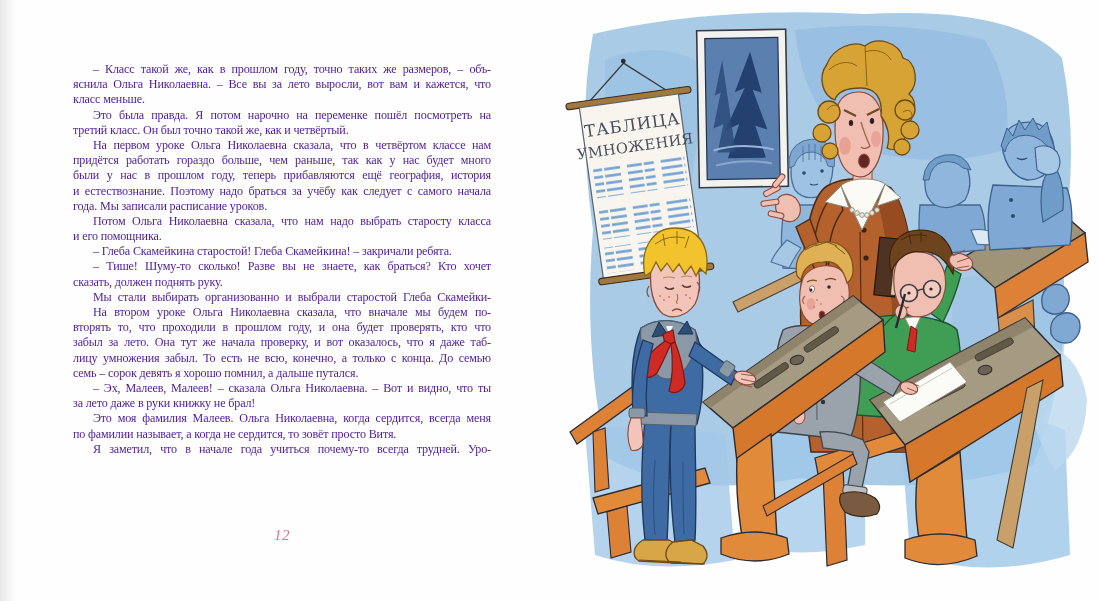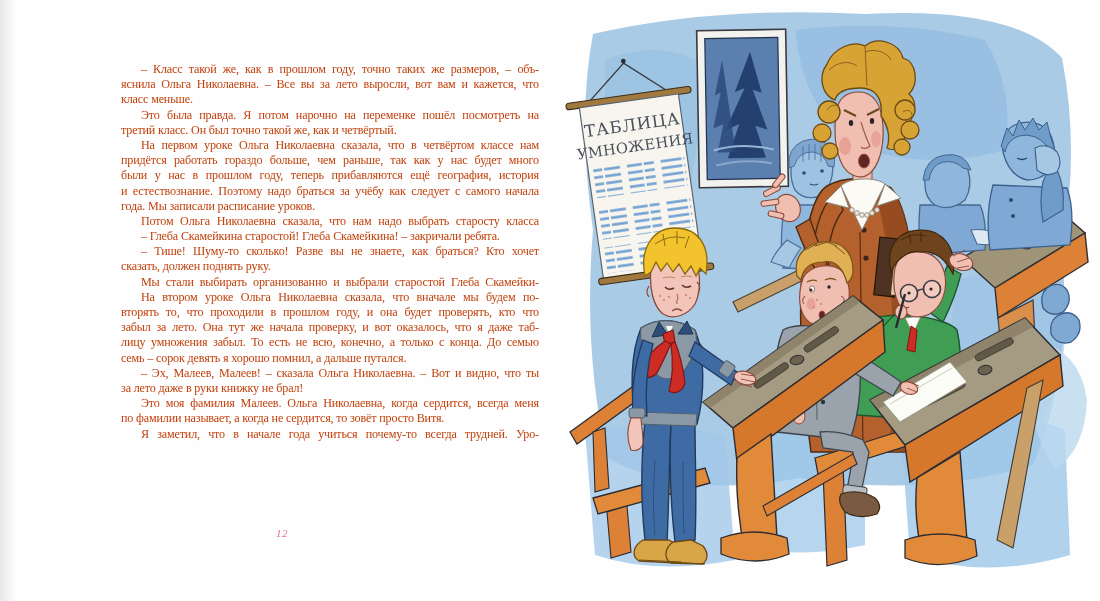--- a/index.html
+++ b/index.html
@@ -1,27 +1,27 @@
 <!DOCTYPE html>
 <html><head>
 <meta charset="utf-8">
 <style>
   html,body{margin:0;padding:0;background:#ffffff;}
   #page{position:relative;width:1100px;height:601px;background:#fefefe;overflow:hidden;
         font-family:"Liberation Serif",serif;}
   #gutter{position:absolute;left:0;top:0;width:16px;height:601px;
           background:linear-gradient(to right,rgba(110,110,125,.16),rgba(110,110,125,0));}
   #text-column{position:absolute;left:73px;top:62px;width:418px;height:460px;
-               font-size:12.1px;line-height:15.2px;color:#c2410c;
-               letter-spacing:-0.15px;overflow:hidden;margin-left:48px;}
+               font-size:12.1px;line-height:15.2px;color:#4c1d95;
+               letter-spacing:-0.15px;overflow:hidden;}
   .tline{white-space:nowrap;text-align:justify;text-align-last:justify;height:15.2px;}
   .tline.pfirst{padding-left:20px;}
   .tline.plast{text-align-last:left;}
   #page-number{position:absolute;left:73px;top:527px;width:418px;text-align:center;
-               font-style:italic;font-size:11px;color:#e4708e;letter-spacing:.5px;}
+               font-style:italic;font-size:15px;color:#e4708e;letter-spacing:.5px;}
   #illu{position:absolute;left:565px;top:0;}
   svg text{font-family:"DejaVu Serif","Liberation Serif",serif;}
 </style>
 </head>
 <body>
 
 <div id="page">
   <div id="gutter"></div>
 
   <div id="text-column">
@@ -29,20 +29,21 @@
       <div class="tline">яснила Ольга Николаевна. – Все вы за лето выросли, вот вам и кажется, что</div>
       <div class="tline plast">класс меньше.</div>
       <div class="tline pfirst">Это была правда. Я потом нарочно на переменке пошёл посмотреть на</div>
       <div class="tline plast">третий класс. Он был точно такой же, как и четвёртый.</div>
       <div class="tline pfirst">На первом уроке Ольга Николаевна сказала, что в четвёртом классе нам</div>
       <div class="tline">придётся работать гораздо больше, чем раньше, так как у нас будет много</div>
       <div class="tline">были у нас в прошлом году, теперь прибавляются ещё география, история</div>
       <div class="tline">и естествознание. Поэтому надо браться за учёбу как следует с самого начала</div>
       <div class="tline plast">года. Мы записали расписание уроков.</div>
       <div class="tline pfirst">Потом Ольга Николаевна сказала, что нам надо выбрать старосту класса</div>
+      <div class="tline plast">и его помощника.</div>
       <div class="tline pfirst plast">– Глеба Скамейкина старостой! Глеба Скамейкина! – закричали ребята.</div>
       <div class="tline pfirst">– Тише! Шуму-то сколько! Разве вы не знаете, как браться? Кто хочет</div>
       <div class="tline plast">сказать, должен поднять руку.</div>
       <div class="tline pfirst">Мы стали выбирать организованно и выбрали старостой Глеба Скамейки-</div>
       <div class="tline pfirst">На втором уроке Ольга Николаевна сказала, что вначале мы будем по-</div>
       <div class="tline">вторять то, что проходили в прошлом году, и она будет проверять, кто что</div>
       <div class="tline">забыл за лето. Она тут же начала проверку, и вот оказалось, что я даже таб-</div>
       <div class="tline">лицу умножения забыл. То есть не всю, конечно, а только с конца. До семью</div>
       <div class="tline plast">семь – сорок девять я хорошо помнил, а дальше путался.</div>
       <div class="tline pfirst">– Эх, Малеев, Малеев! – сказала Ольга Николаевна. – Вот и видно, что ты</div>

